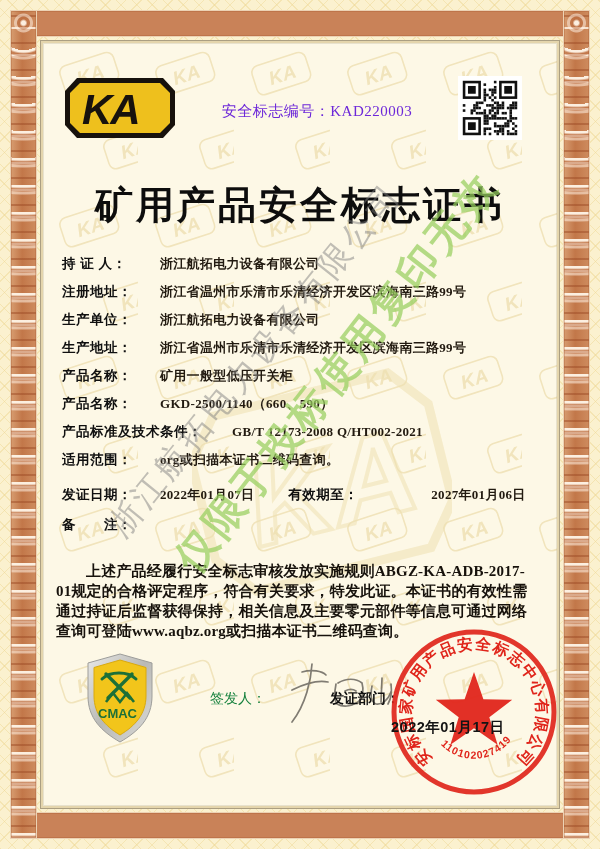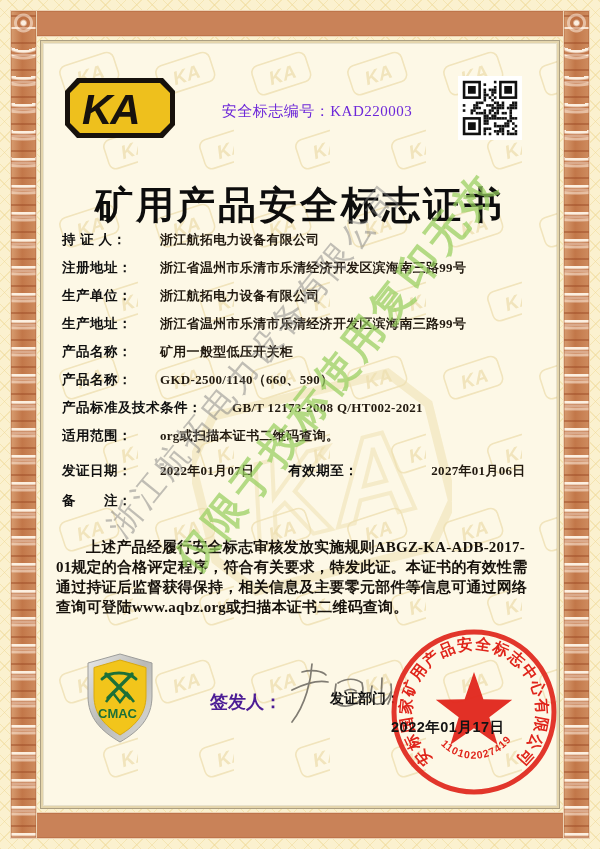--- a/index.html
+++ b/index.html
@@ -42,39 +42,39 @@
   
   .hdr{ display:flex; align-items:center; padding:34px 36px 0 22px; }
   .ka-logo{ width:112px; height:62px; flex:0 0 auto; }
   .serial{ flex:1; text-align:center; font-family:Liberation Serif, serif;
     font-size:15px; color:#6d28d9; letter-spacing:.5px; padding-top:6px;}
   .qr{ width:64px; height:64px; flex:0 0 auto; }
   
   .title{ text-align:center; margin-top:40px; font-family:"Liberation Serif", serif;
     font-weight:900; font-size:38px; letter-spacing:3px; color:#0d0d0d; }
   
-  .fields{ padding-left:20px; }
+  .fields{ margin-top:24px; padding-left:20px; }
   .field-row{ display:flex; align-items:baseline; margin-bottom:9.5px; line-height:18.5px; }
   .f-label{ width:86px; flex:0 0 auto; font-weight:700; font-size:13.5px; color:#101010; letter-spacing:.5px;}
   .f-value{ margin-left:12px; font-family:"Liberation Serif", serif; font-weight:700;
     font-size:13px; color:#221a10; letter-spacing:.3px; }
   .field-row.wide .f-label{ width:auto; }
   .field-row.wide .f-value{ margin-left:30px; }
   .dates-row{ display:flex; align-items:flex-start; margin-top:16px; margin-bottom:12px; }
   .dates-row .pair{ display:flex; align-items:baseline; }
   .dates-row .pair+.pair{ margin-left:34px;gap:45px; }
   .remark-row{ margin-top:2px; }
   
   .notice{ margin-top:26px; padding:0 30px 0 14px; font-family:"Liberation Serif", serif;
     font-weight:700; font-size:15px; line-height:20px; color:#17120c;
     text-indent:2em; letter-spacing:.2px; }
   
   .footer{ position:absolute; left:0; right:0; top:600px; height:165px; }
   .cmac{ position:absolute; left:42px; top:10px; width:72px; height:92px; }
-  .sign-label{ position:absolute; left:168px; top:48px; font-weight:700; font-size:18px; color:#4c1d95;}
+  .sign-label{ position:absolute; left:168px; top:48px; font-weight:400; font-size:14px; color:#15803d;}
   .signature{ position:absolute; left:236px; top:14px; width:130px; height:78px; }
   .dept-label{ position:absolute; left:288px; top:48px; font-weight:700; font-size:14px; color:#101010;}
   .stamp{ position:absolute; right:-2px; top:-16px; width:172px; height:172px; z-index:5; }
   
   .wm{ position:absolute; white-space:nowrap; pointer-events:none; z-index:4; font-weight:700; }
   .wm-company{ left:213px; top:318px; transform:translate(-50%,-50%) rotate(-51deg);
     font-size:33px; letter-spacing:4px; color:rgba(125,125,125,.48);
     font-family:"Liberation Serif", serif; font-weight:400; }
   .wm-restrict{ left:295px; top:330px; transform:translate(-50%,-50%) rotate(-52deg);
     font-size:41px; letter-spacing:4px; color:rgba(151,206,94,.72);

